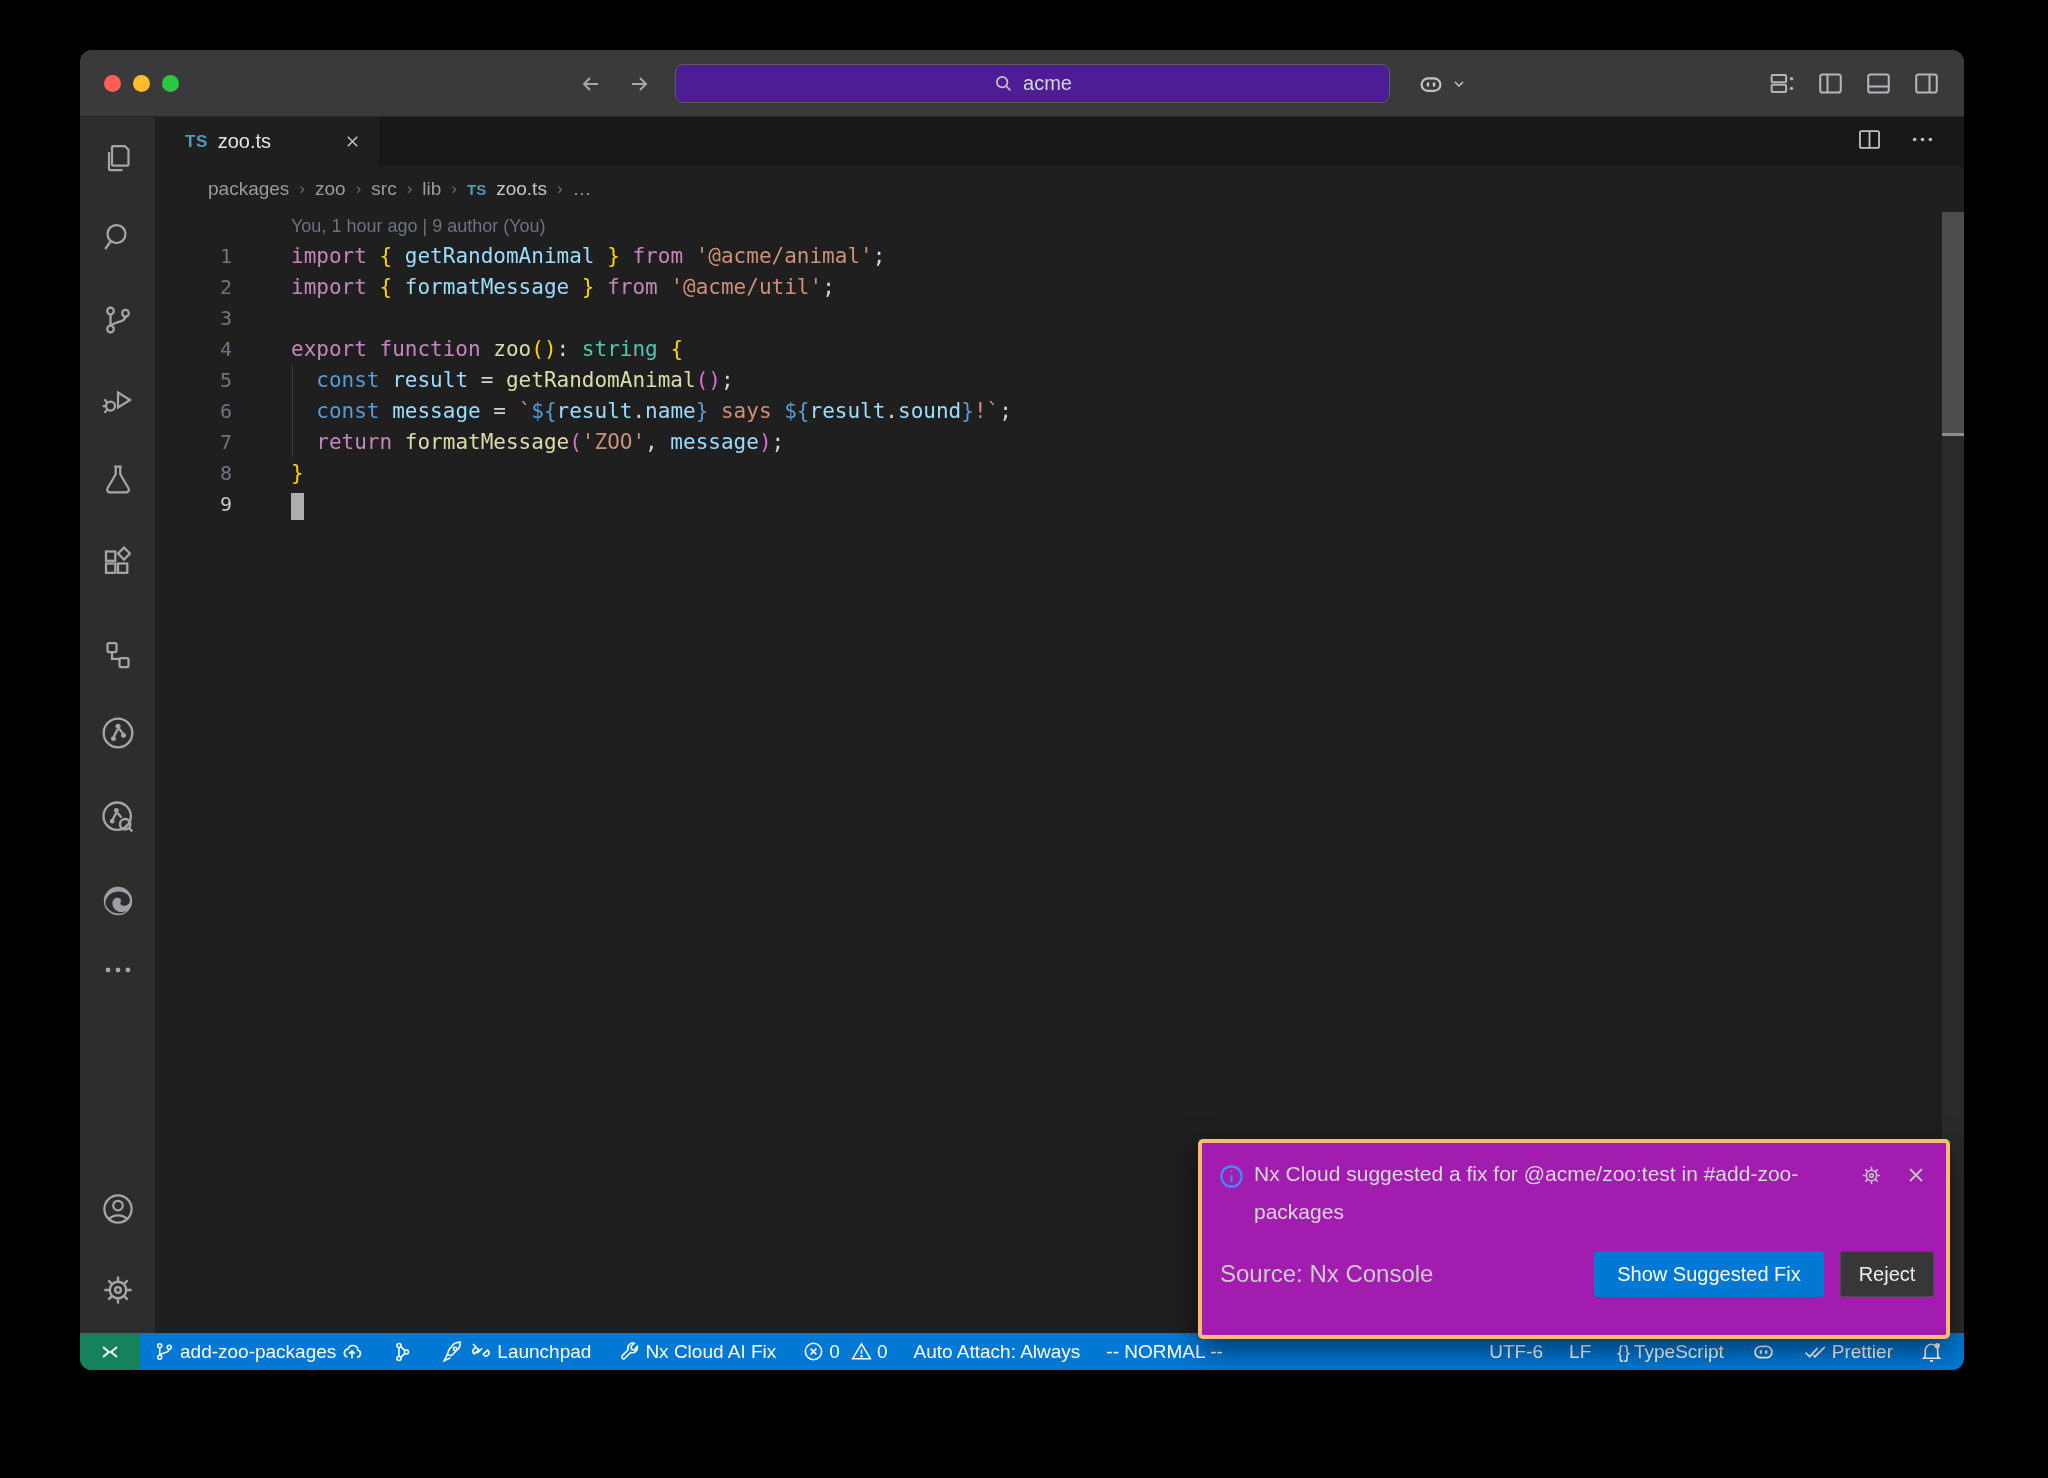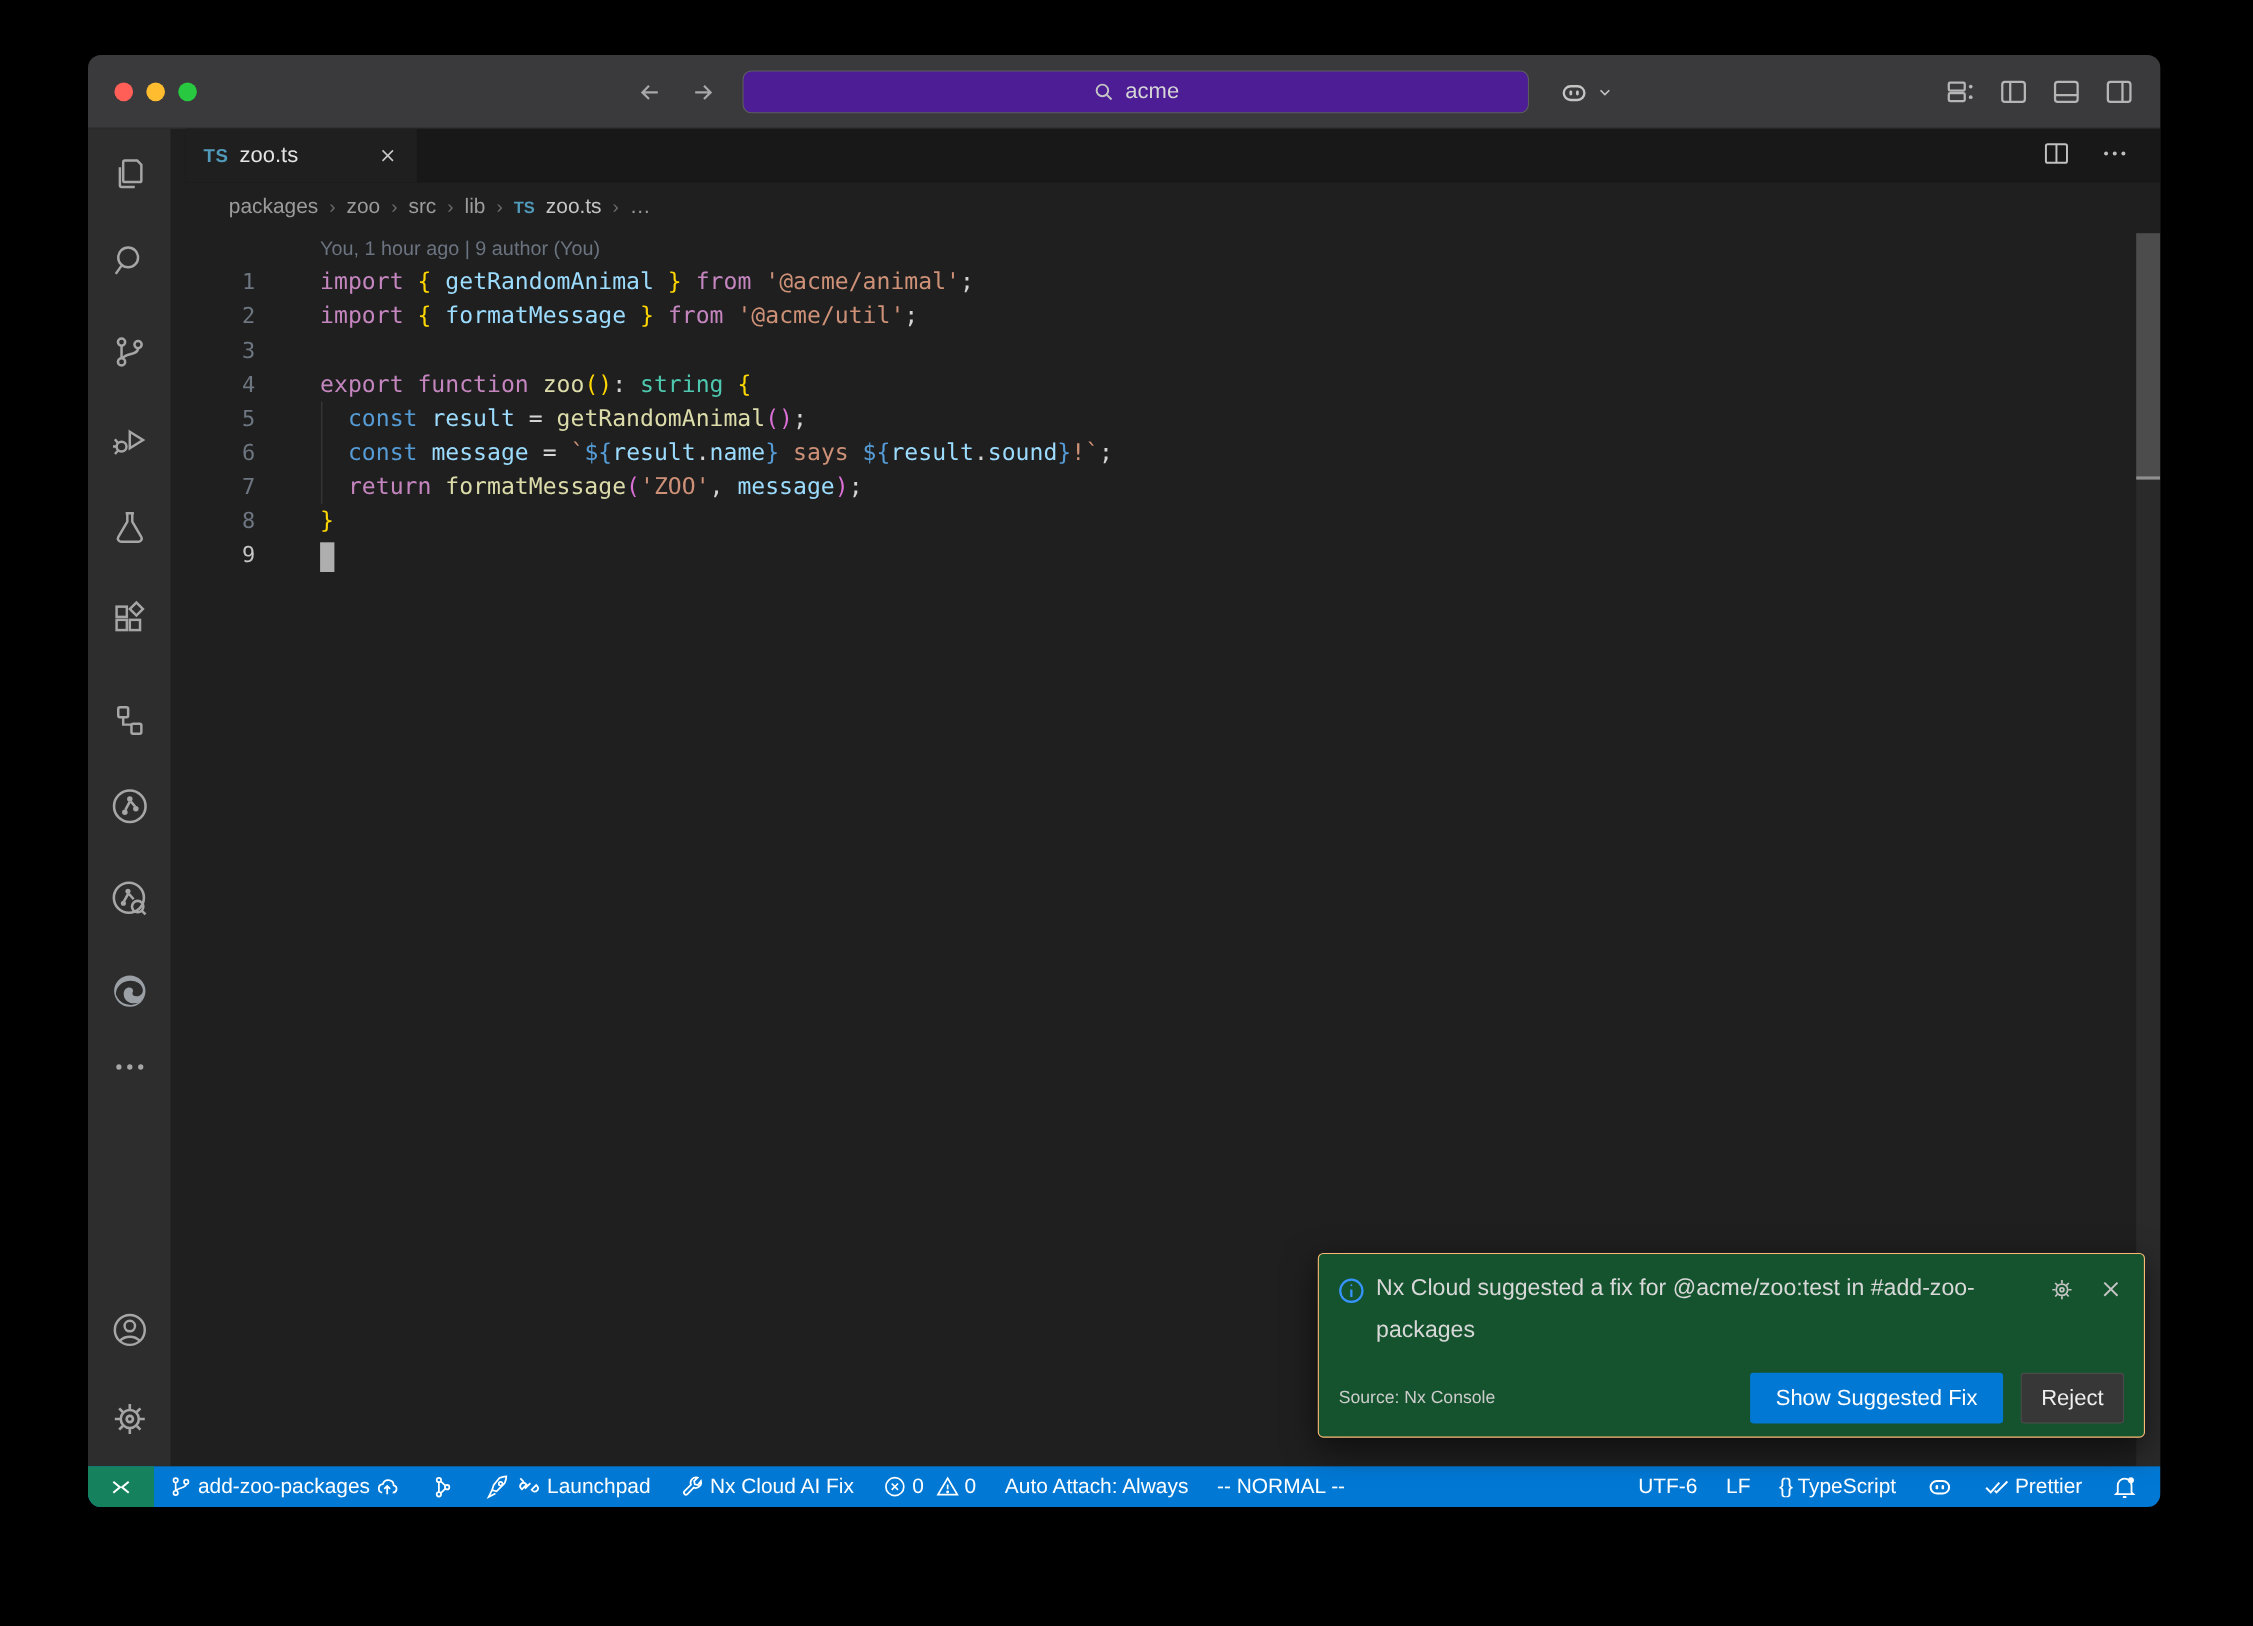--- a/index.html
+++ b/index.html
@@ -62,27 +62,27 @@
   
   .statusbar { position:absolute; left:0; right:0; bottom:0; height:37px; background:#0078d4; color:#fff;
                font-size:19px; display:flex; align-items:center; }
   .remote { width:60px; height:37px; background:#16825d; display:flex; align-items:center; justify-content:center; flex:none; }
   .sb-left { display:flex; align-items:center; gap:26px; padding-left:13px; flex:1; min-width:0; }
   .sb-right { display:flex; align-items:center; gap:26px; padding-right:20px; }
   .sb-item { display:flex; align-items:center; gap:4px; white-space:nowrap; }
   .sb-item svg { flex:none; }
 
   
-  .toast { position:absolute; left:1198px; top:1139px; width:752px; height:168px; background:#14532d;
-           border:1px solid #fdba74; border-radius:5px; box-shadow:0 10px 30px rgba(0,0,0,.55); z-index:5; }
+  .toast { position:absolute; left:1198px; top:1139px; width:752px; height:200px; background:#a21caf;
+           border:4px solid #fdba74; border-radius:5px; box-shadow:0 10px 30px rgba(0,0,0,.55); z-index:5; }
   .toast-msg { position:absolute; left:52px; top:12px; width:585px; color:#d8d8d8; font-size:21px; line-height:38px; }
   .toast-info { position:absolute; left:16px; top:20px; }
   .toast-tools { position:absolute; right:18px; top:20px; display:flex; gap:20px; }
   .toast-source { position:absolute; left:18px; top:108px; height:46px; display:flex; align-items:center;
-                  color:#cccccc; font-size:16px; }
+                  color:#cccccc; font-size:24px; }
   .btn-primary { position:absolute; left:392px; top:108px; width:230px; height:46px; background:#0078d4;
                  color:#fff; font-size:20px; border:none; border-radius:3px; font-family:inherit; }
   .btn-secondary { position:absolute; left:638px; top:108px; width:94px; height:46px; background:#373737;
                    color:#eee; font-size:20px; border:1px solid #4a4a4a; border-radius:3px; font-family:inherit; }
 </style>
 </head>
 <body>
 
 <div class="stage">
   <div class="window">

